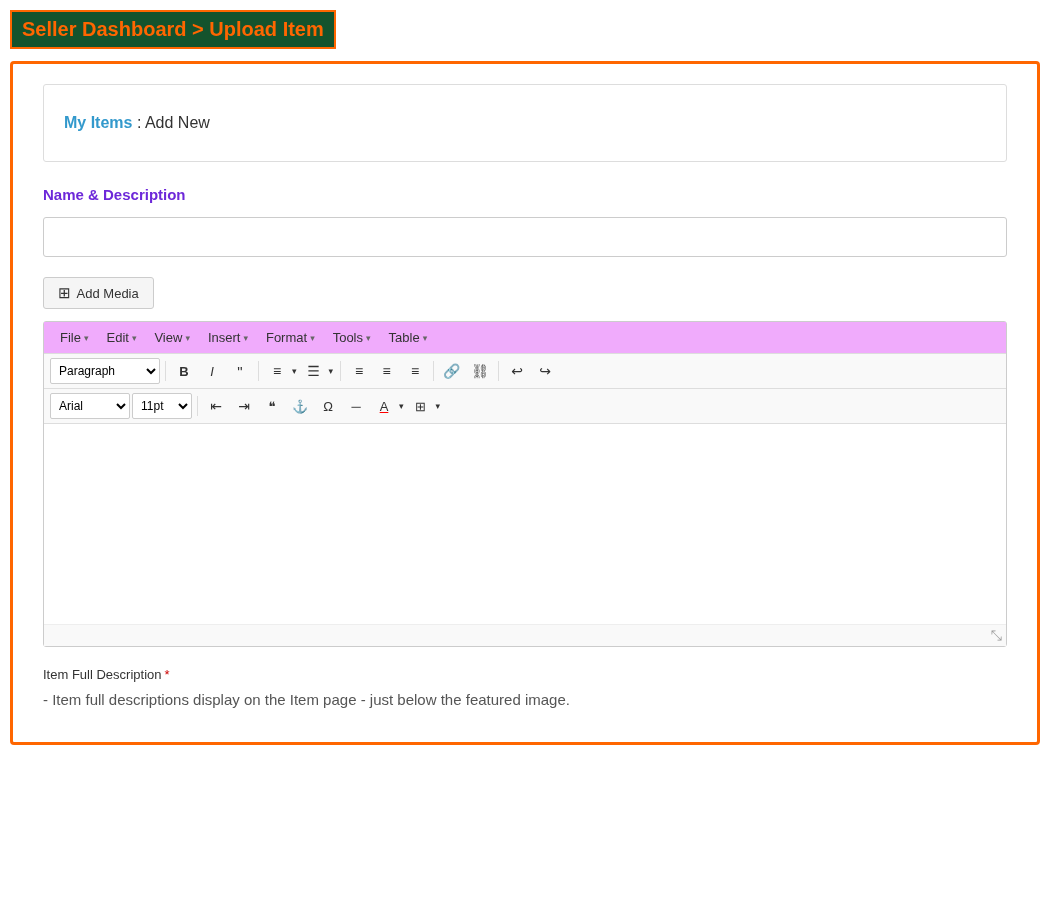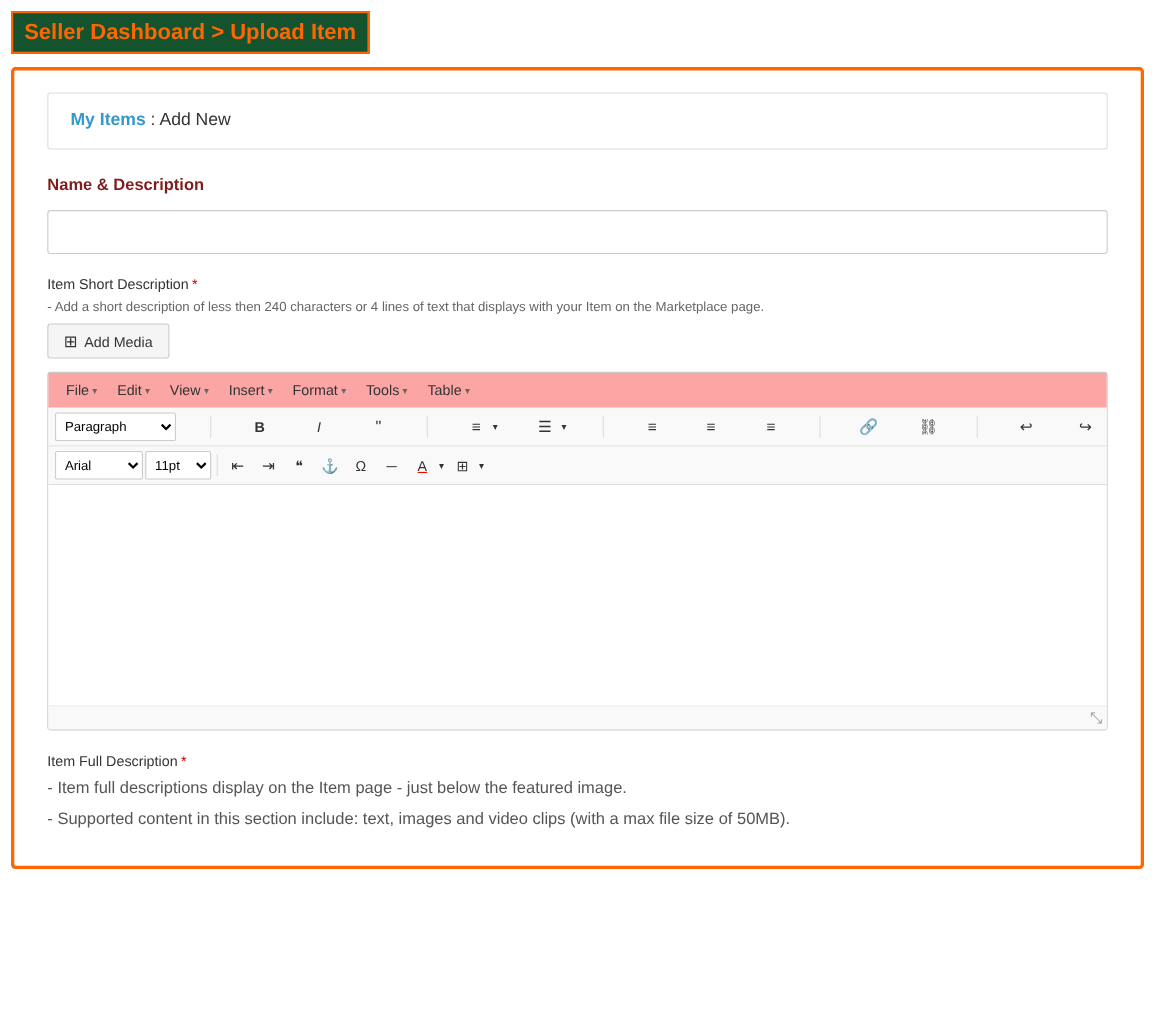--- a/index.html
+++ b/index.html
@@ -25,36 +25,36 @@
     .main-container {
       border: 3px solid #ff6600;
       border-radius: 4px;
       padding: 20px 30px 30px 30px;
       background: #fff;
     }
 
     .breadcrumb-bar {
       border: 1px solid #ddd;
       border-radius: 3px;
-      padding: 16px 20px;
+      padding: 29px 20px;
       margin-bottom: 24px;
       font-size: 16px;
       color: #333;
     }
 
     .breadcrumb-link {
       color: #3399cc;
       font-weight: bold;
       text-decoration: none;
     }
 
     .section-title {
       font-size: 15px;
       font-weight: bold;
-      color: #7f1d1d;
+      color: #6d28d9;
       margin-bottom: 14px;
     }
 
     .field-label {
       font-size: 13px;
       color: #333;
       margin-bottom: 6px;
     }
 
     .required {
@@ -98,21 +98,21 @@
       border: 1px solid #ccc;
       border-radius: 3px;
       margin-bottom: 20px;
     }
 
     .editor-menubar {
       display: flex;
       align-items: flex-start;
       padding: 4px 8px;
       border-bottom: 1px solid #ddd;
-      background: #fca5a5;
+      background: #f0abfc;
       gap: 2px;
       flex-wrap: wrap;
     }
 
     .menu-item {
       display: inline-flex;
       align-items: center;
       gap: 3px;
       padding: 4px 8px;
       font-size: 13px;
@@ -129,21 +129,20 @@
     }
 
     .editor-toolbar {
       display: flex;
       align-items: center;
       padding: 4px 6px;
       border-bottom: 1px solid #ddd;
       background: #f9f9f9;
       gap: 2px;
       flex-wrap: wrap;
-      justify-content: space-between;
     }
 
     .editor-toolbar2 {
       display: flex;
       align-items: center;
       padding: 4px 6px;
       border-bottom: 1px solid #ddd;
       background: #f9f9f9;
       gap: 2px;
       flex-wrap: wrap;
@@ -263,26 +262,20 @@
 
   <div>
     <div class="section-title">Name &amp; Description</div>
 
     
     <div>
       <input type="text" class="text-input" style="">
     </div>
 
     
-    <div>
-      <div class="field-label">
-        <span>Item Short Description</span><span class="required">*</span>
-      </div>
-      <div class="field-hint">- Add a short description of less then 240 characters or 4 lines of text that displays with your Item on the Marketplace page.</div>
-    </div>
 
     
     <button class="add-media-btn">
       <span style="font-size:15px;">⊞</span>
       <span>Add Media</span>
     </button>
 
     
     <div class="editor-container">
 
@@ -372,20 +365,19 @@
         <span class="resize-handle">⤡</span>
       </div>
     </div>
 
     
     <div class="full-desc-section">
       <div class="field-label">
         <span>Item Full Description</span><span class="required">*</span>
       </div>
       <div class="full-desc-hint">- Item full descriptions display on the Item page - just below the featured image.</div>
-      <div class="full-desc-hint">- Supported content in this section include: text, images and video clips (with a max file size of 50MB).</div>
     </div>
 
   </div>
 </div>
 
 
 
 
 </body></html>

